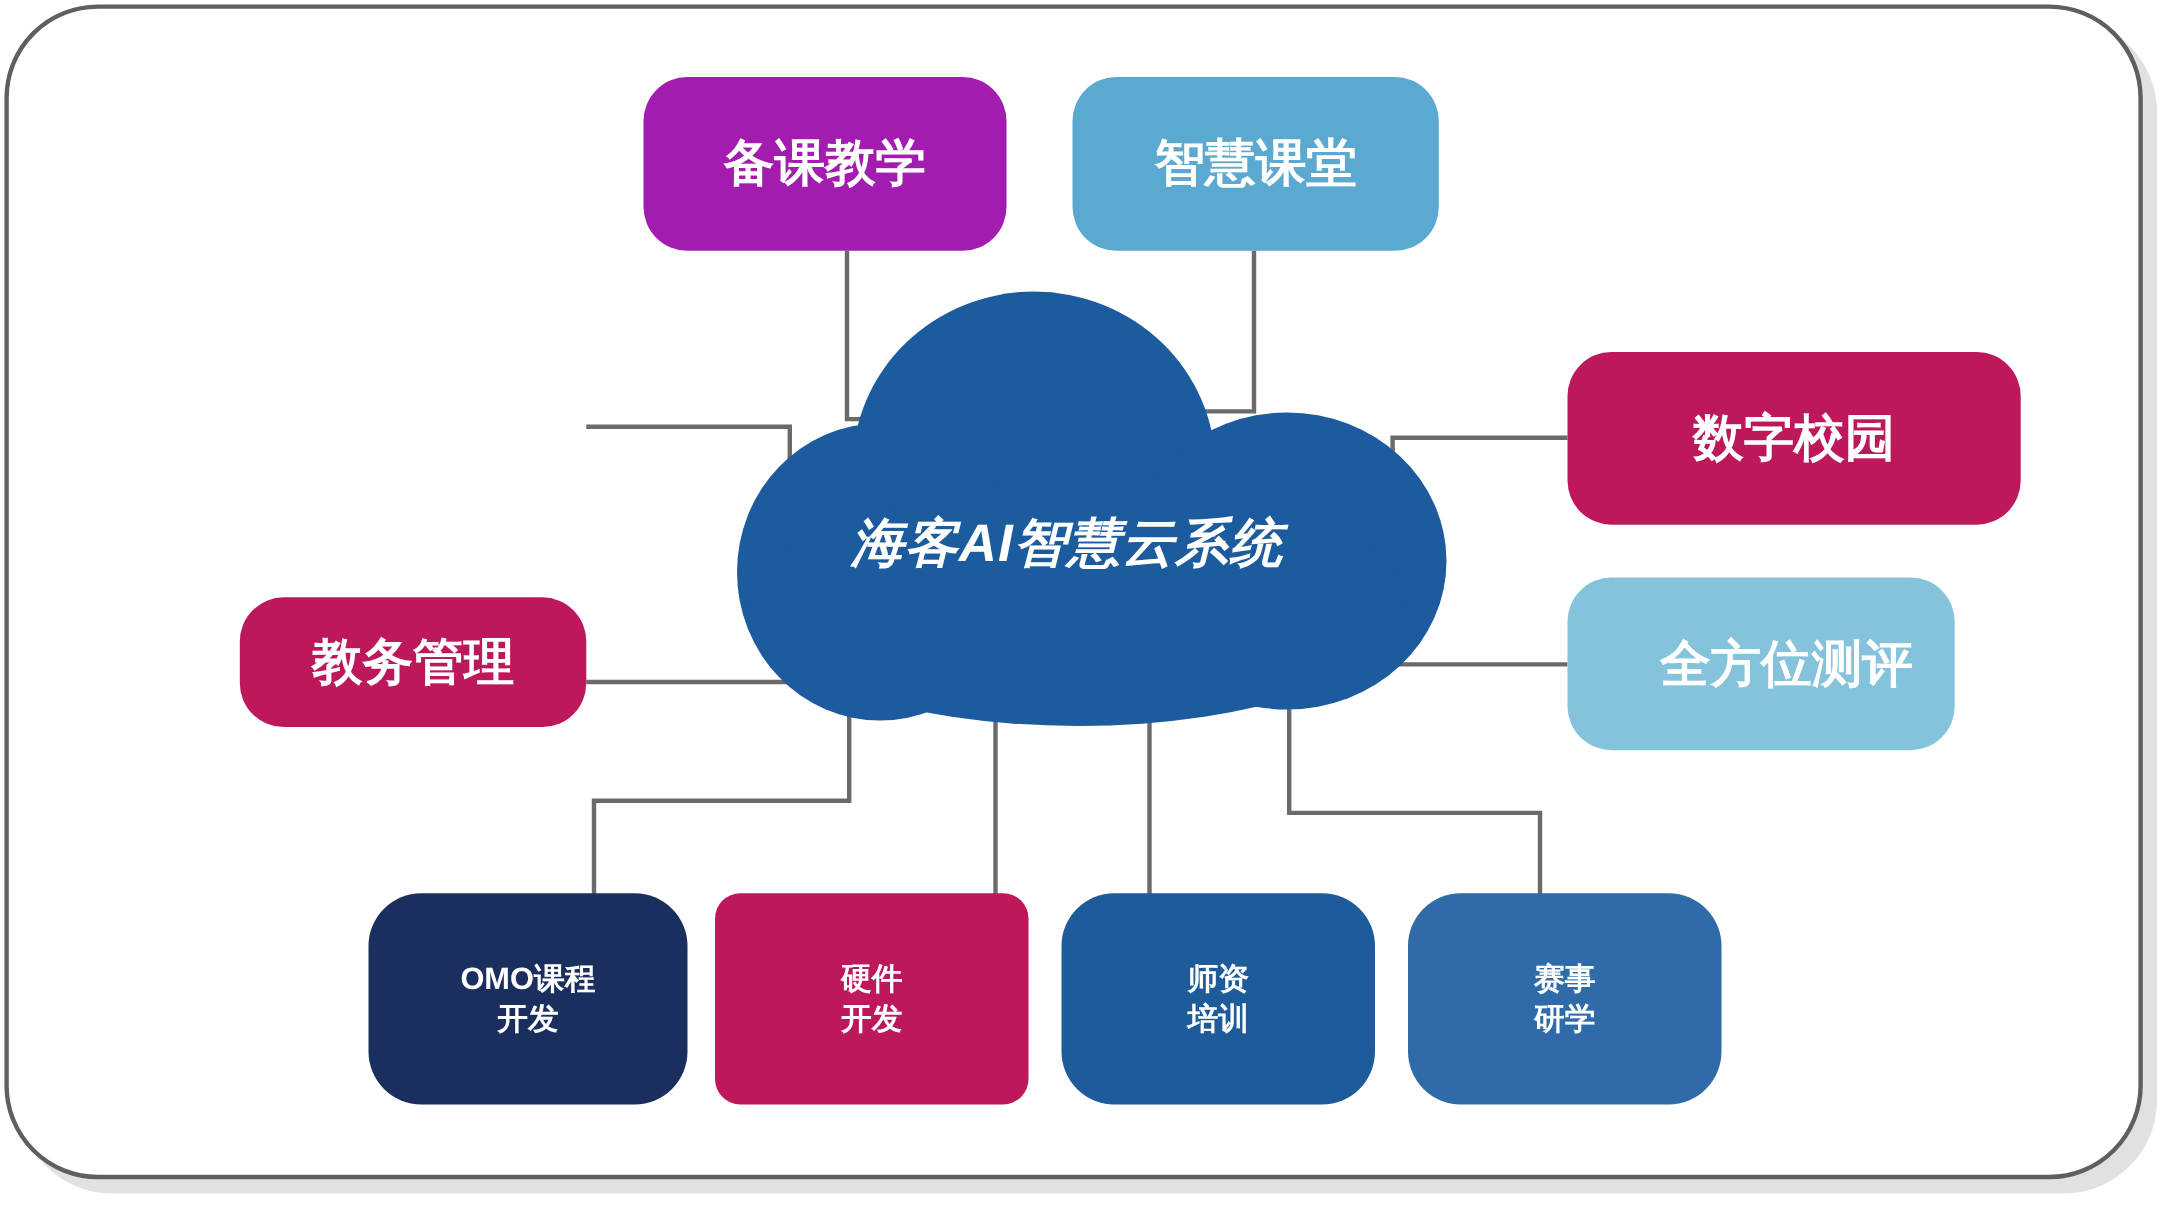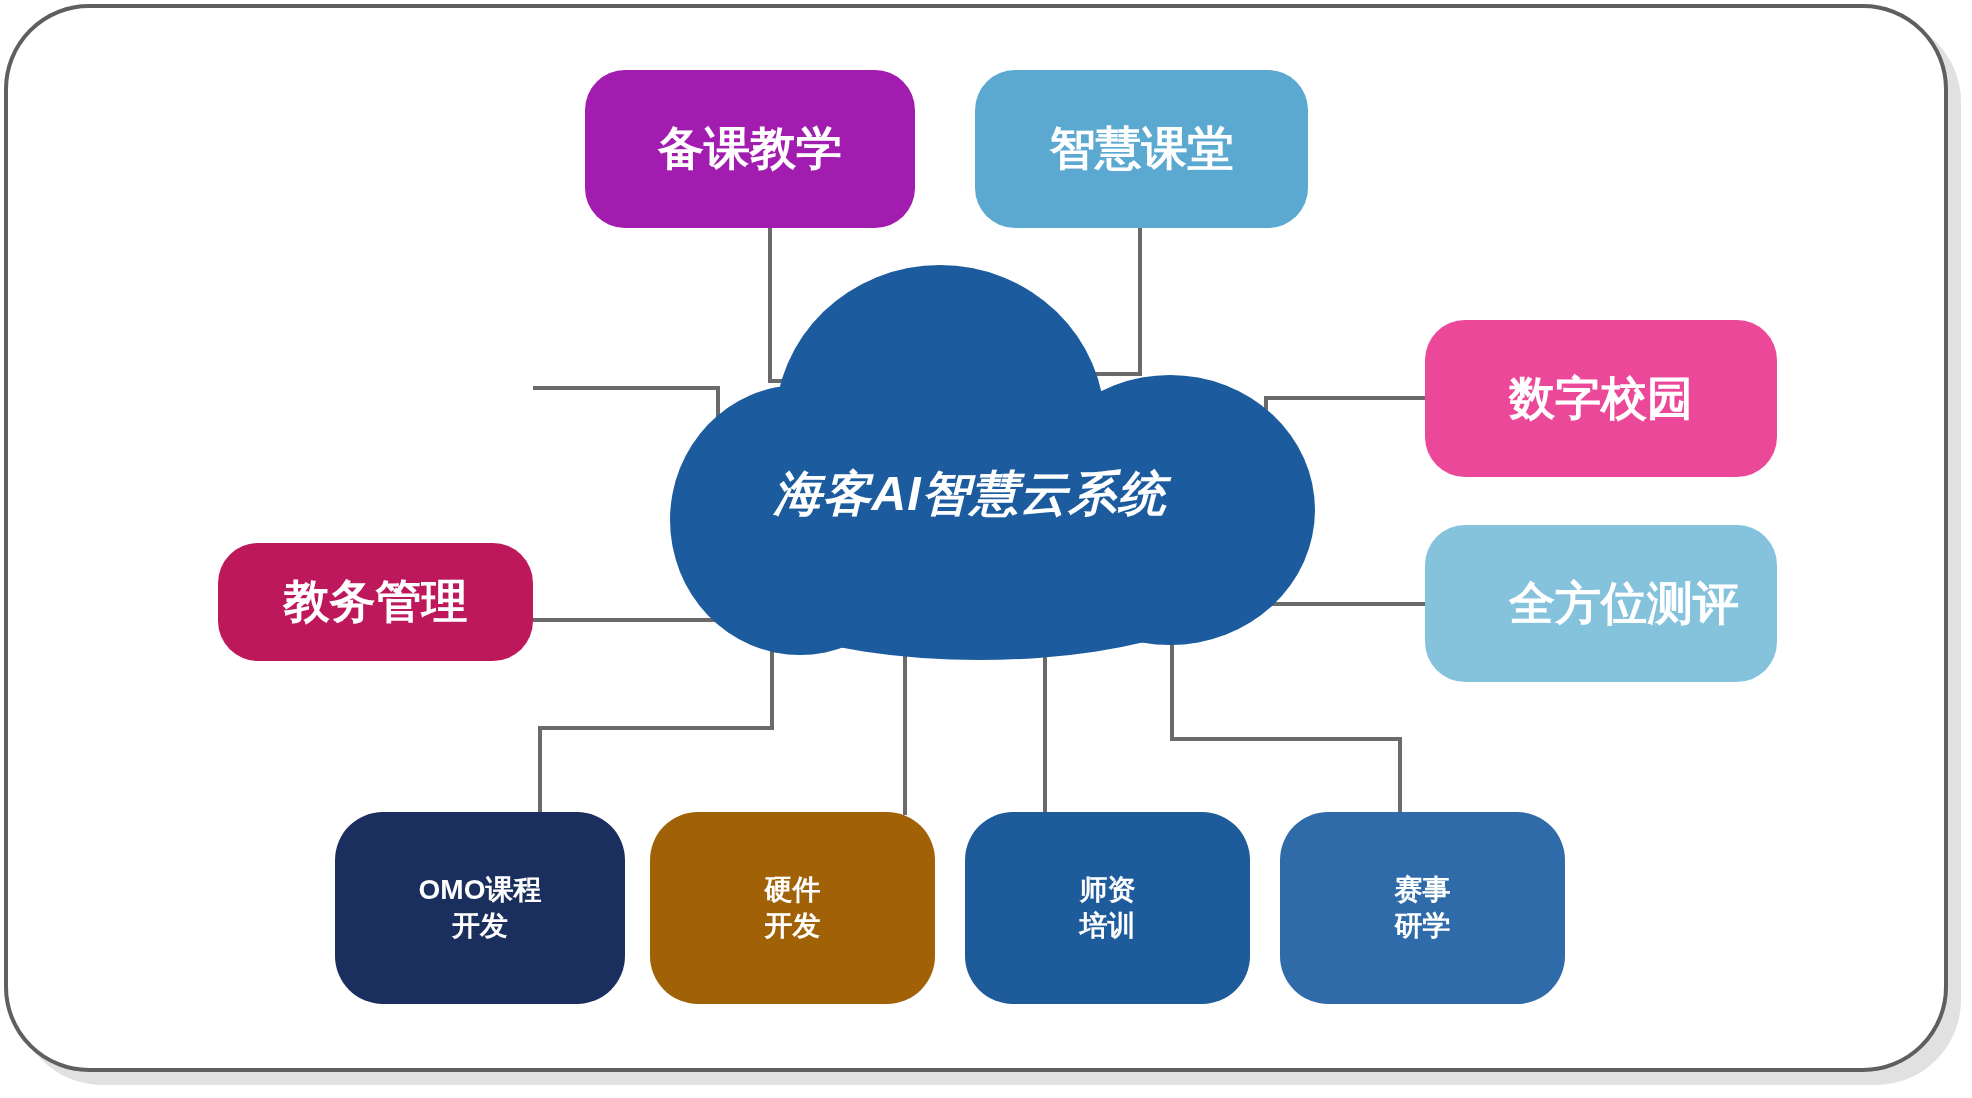--- a/index.html
+++ b/index.html
@@ -84,34 +84,34 @@
     <span>备课教学</span>
   </div>
   <div class="node" style="left: 975px; top: 70px; width: 333px; height: 158px; background-color: rgb(91, 169, 209);">
     <span>智慧课堂</span>
   </div>
 
   <div class="node" style="left: 218px; top: 543px; width: 315px; height: 118px; background-color: #be185d; text-align: center;">
     <span>教务管理</span>
   </div>
 
-  <div class="node" style="left: 1425px; top: 320px; width: 352px; height: 157px; background-color: #ec4899;">
+  <div class="node" style="left: 1425px; top: 320px; width: 412px; height: 157px; background-color: #be185d;">
     <span>数字校园</span>
   </div>
   <div class="node" style="left: 1425px; top: 525px; width: 352px; height: 157px; background-color: rgb(133, 195, 220); padding-left: 46px;">
     <span>全方位测评</span>
   </div>
 
   <div class="node node-bottom" style="left: 335px; top: 812px; width: 290px; height: 192px; background-color: rgb(27, 47, 95);">
     <span class="two-line">
       <span style="display:block">OMO课程</span>
       <span style="display:block">开发</span>
     </span>
   </div>
-  <div class="node node-bottom" style="left: 650px; top: 812px; width: 285px; height: 192px; background-color: #a16207;">
+  <div class="node node-bottom" style="left: 650px; top: 812px; width: 285px; height: 192px; background-color: #be185d; border-radius: 23px;">
     <span class="two-line">
       <span style="display:block">硬件</span>
       <span style="display:block">开发</span>
     </span>
   </div>
   <div class="node node-bottom" style="left: 965px; top: 812px; width: 285px; height: 192px; background-color: rgb(29, 91, 155);">
     <span class="two-line">
       <span style="display:block">师资</span>
       <span style="display:block">培训</span>
     </span>

